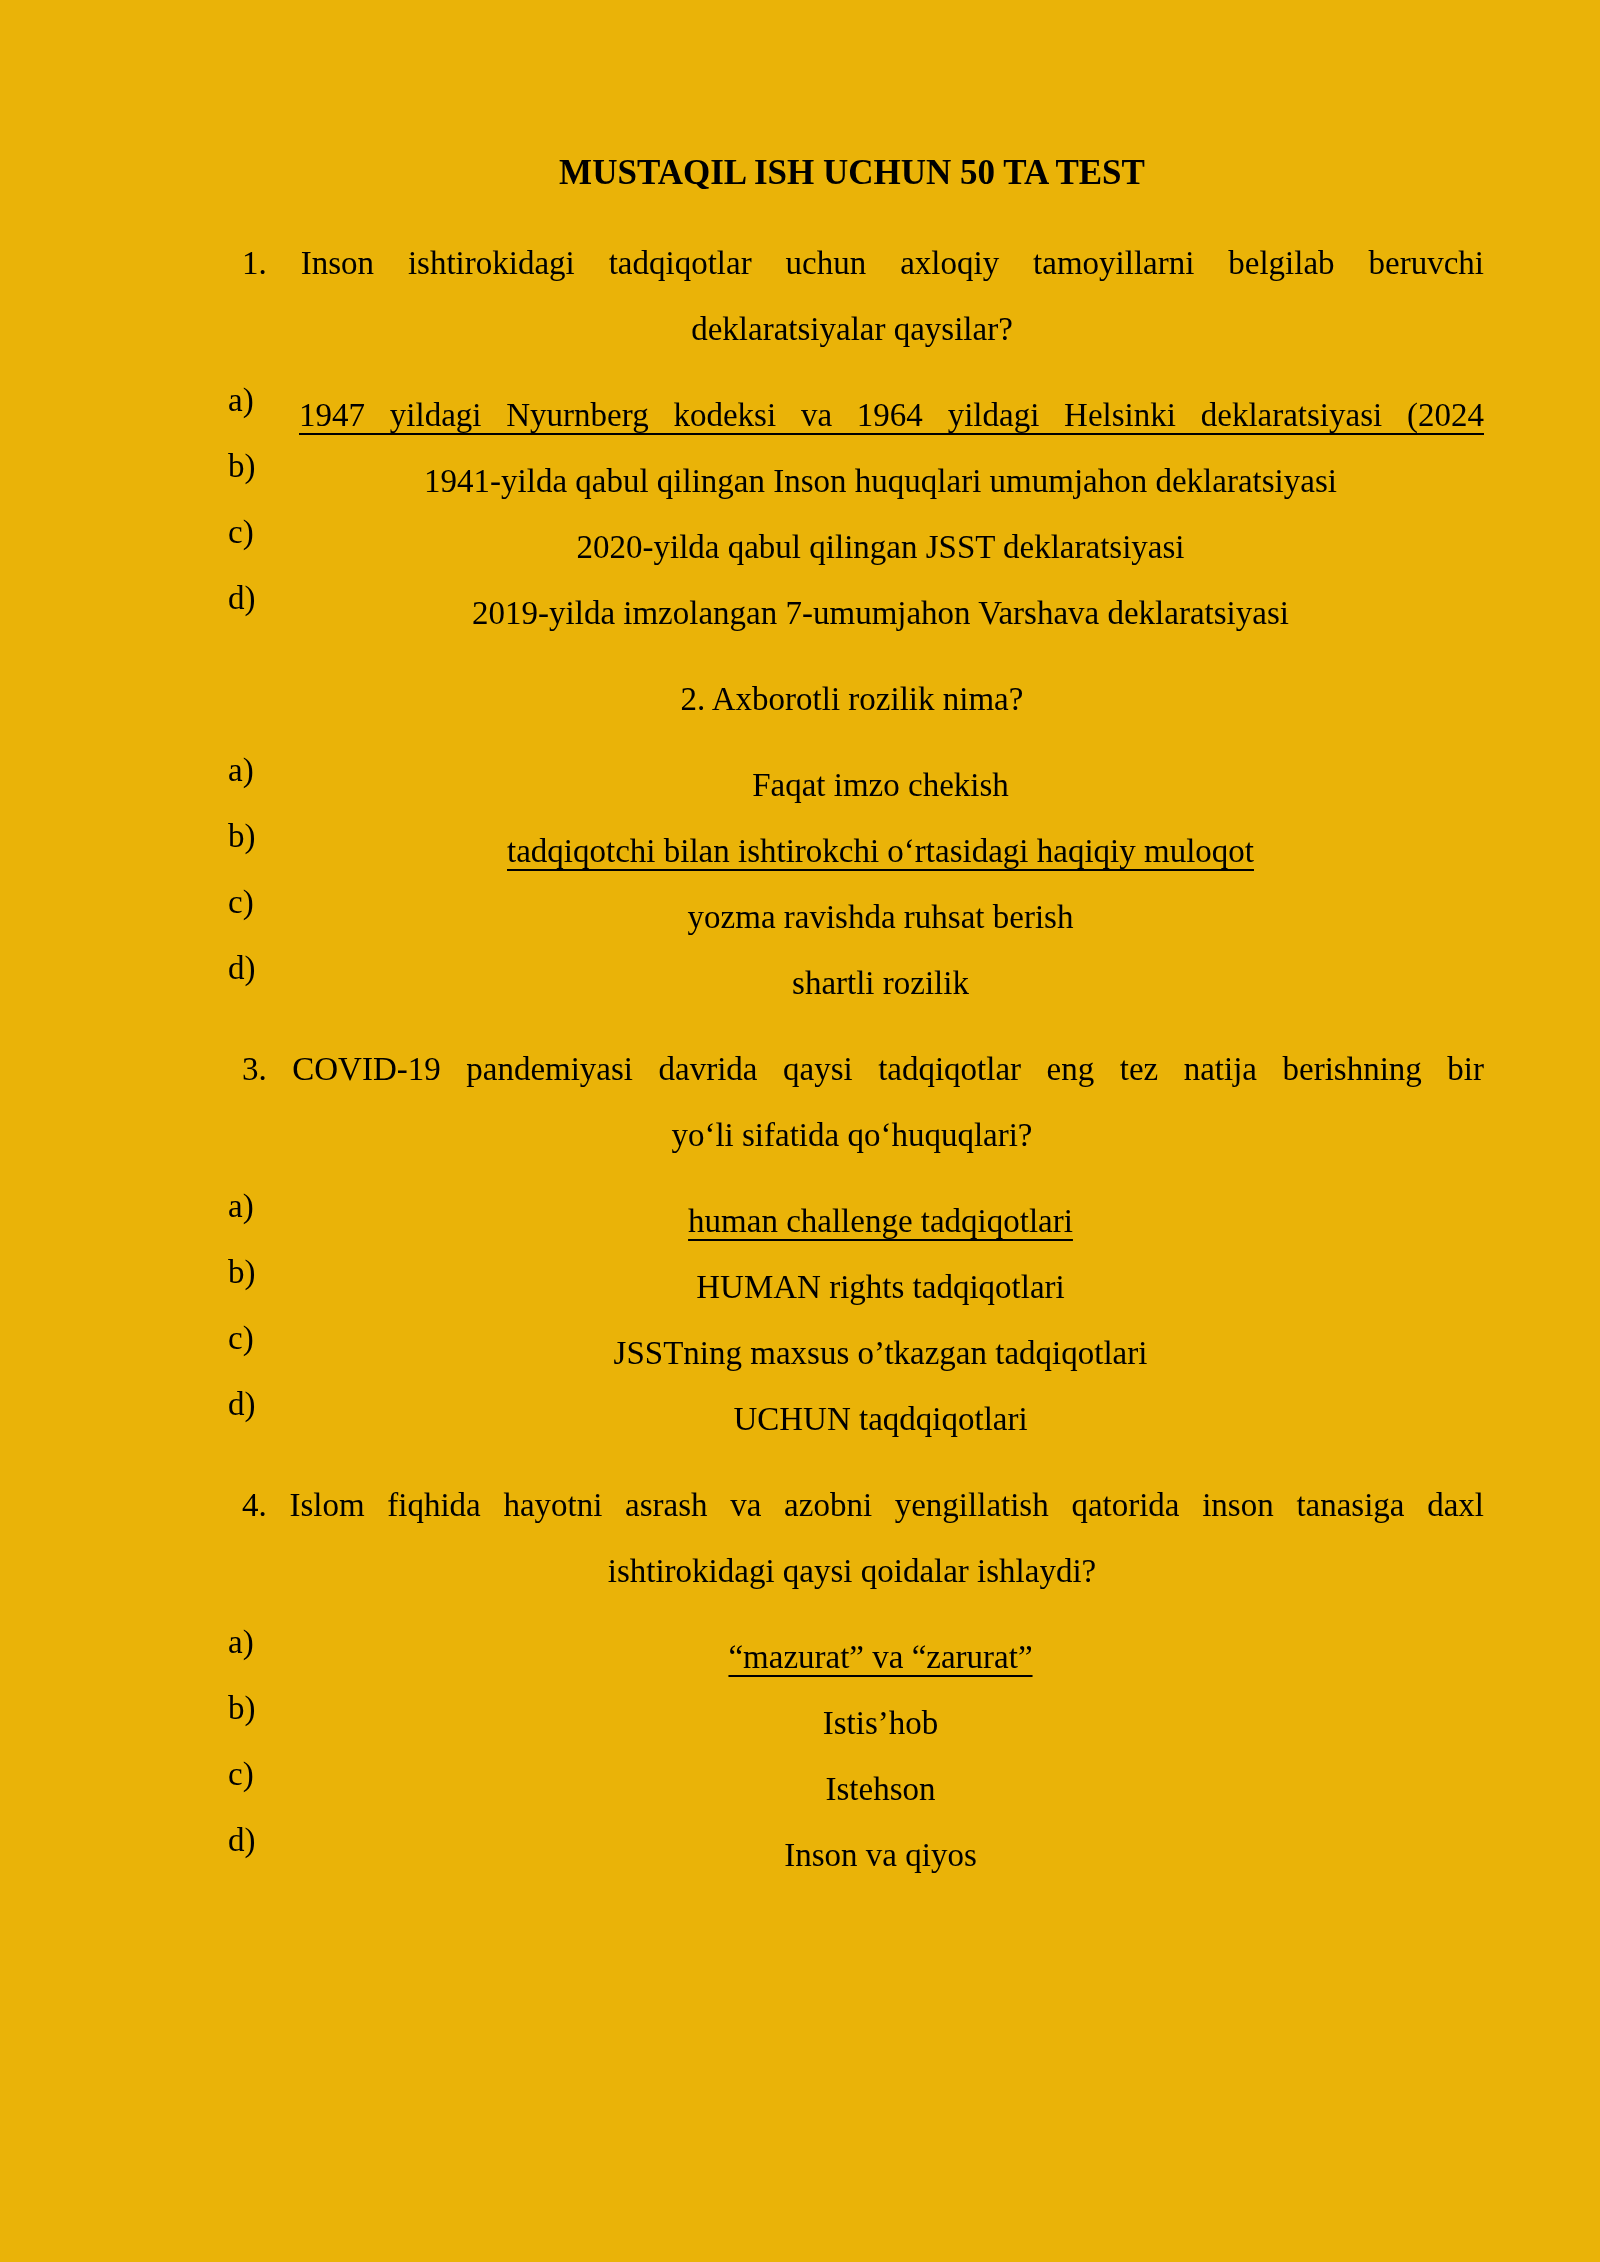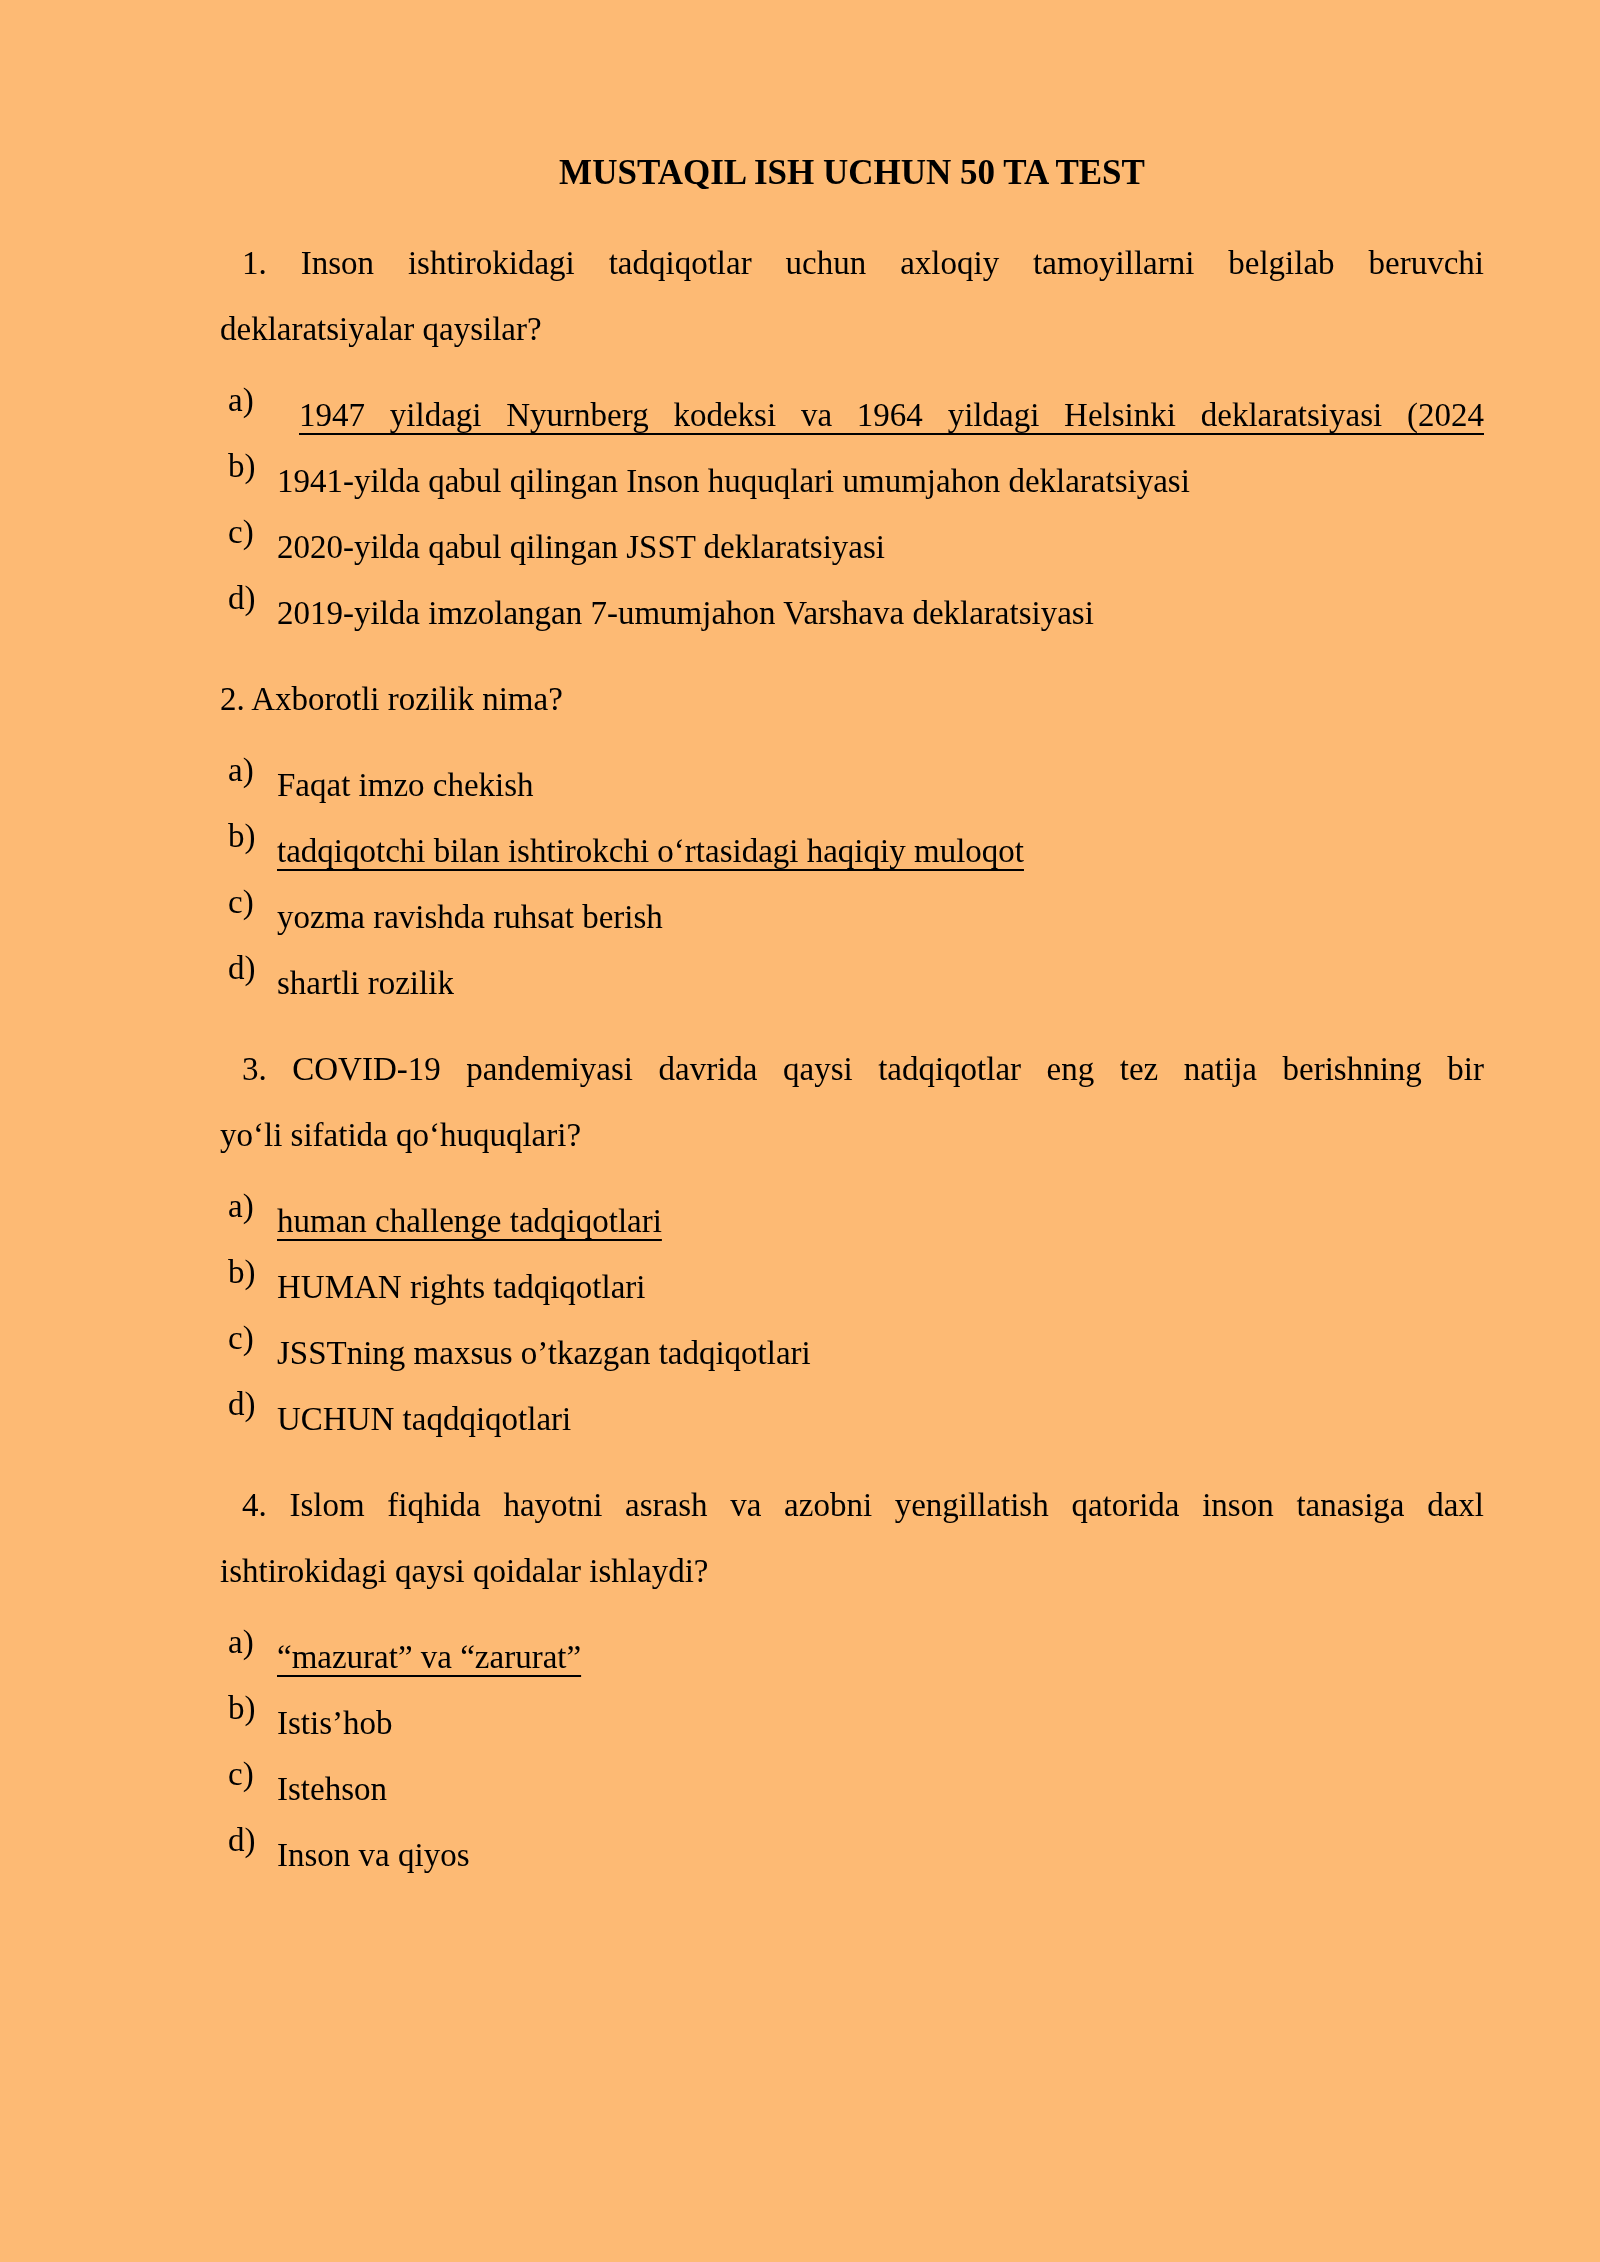--- a/index.html
+++ b/index.html
@@ -1,35 +1,35 @@
 <!DOCTYPE html>
 <html><head>
 <meta charset="utf-8">
 <style>
   html, body { margin: 0; padding: 0; background: #e8e8e8; }
   .page {
     position: relative;
     width: 1600px;
     height: 2262px;
     margin: 0 auto;
-    background: #fdba74;
+    background: #eab308;
     box-sizing: border-box;
     padding: 140px 116px 0 220px;
     font-family: "Liberation Serif", serif;
     font-size: 33px;
     color: #000000;
   }
   .title {
     text-align: center;
     font-weight: bold;
     font-size: 35px;
     line-height: 66px;
     margin: 0 0 24px 0;
   }
-  .line { line-height: 66px; text-align: left; }
+  .line { line-height: 66px; text-align: center; }
   .j { text-align: justify; text-align-last: justify; margin-left: 22px; }
   .stem { margin-top: 20px; }
   .options { margin-top: 20px; }
   .option { display: flex; padding-left: 8px; }
   .marker { flex: 0 0 49px; }
   .opt-body { flex: 1 1 auto; min-width: 0; }
   .u {
     text-decoration: underline;
     text-decoration-thickness: 2px;
     text-underline-offset: 7px;

